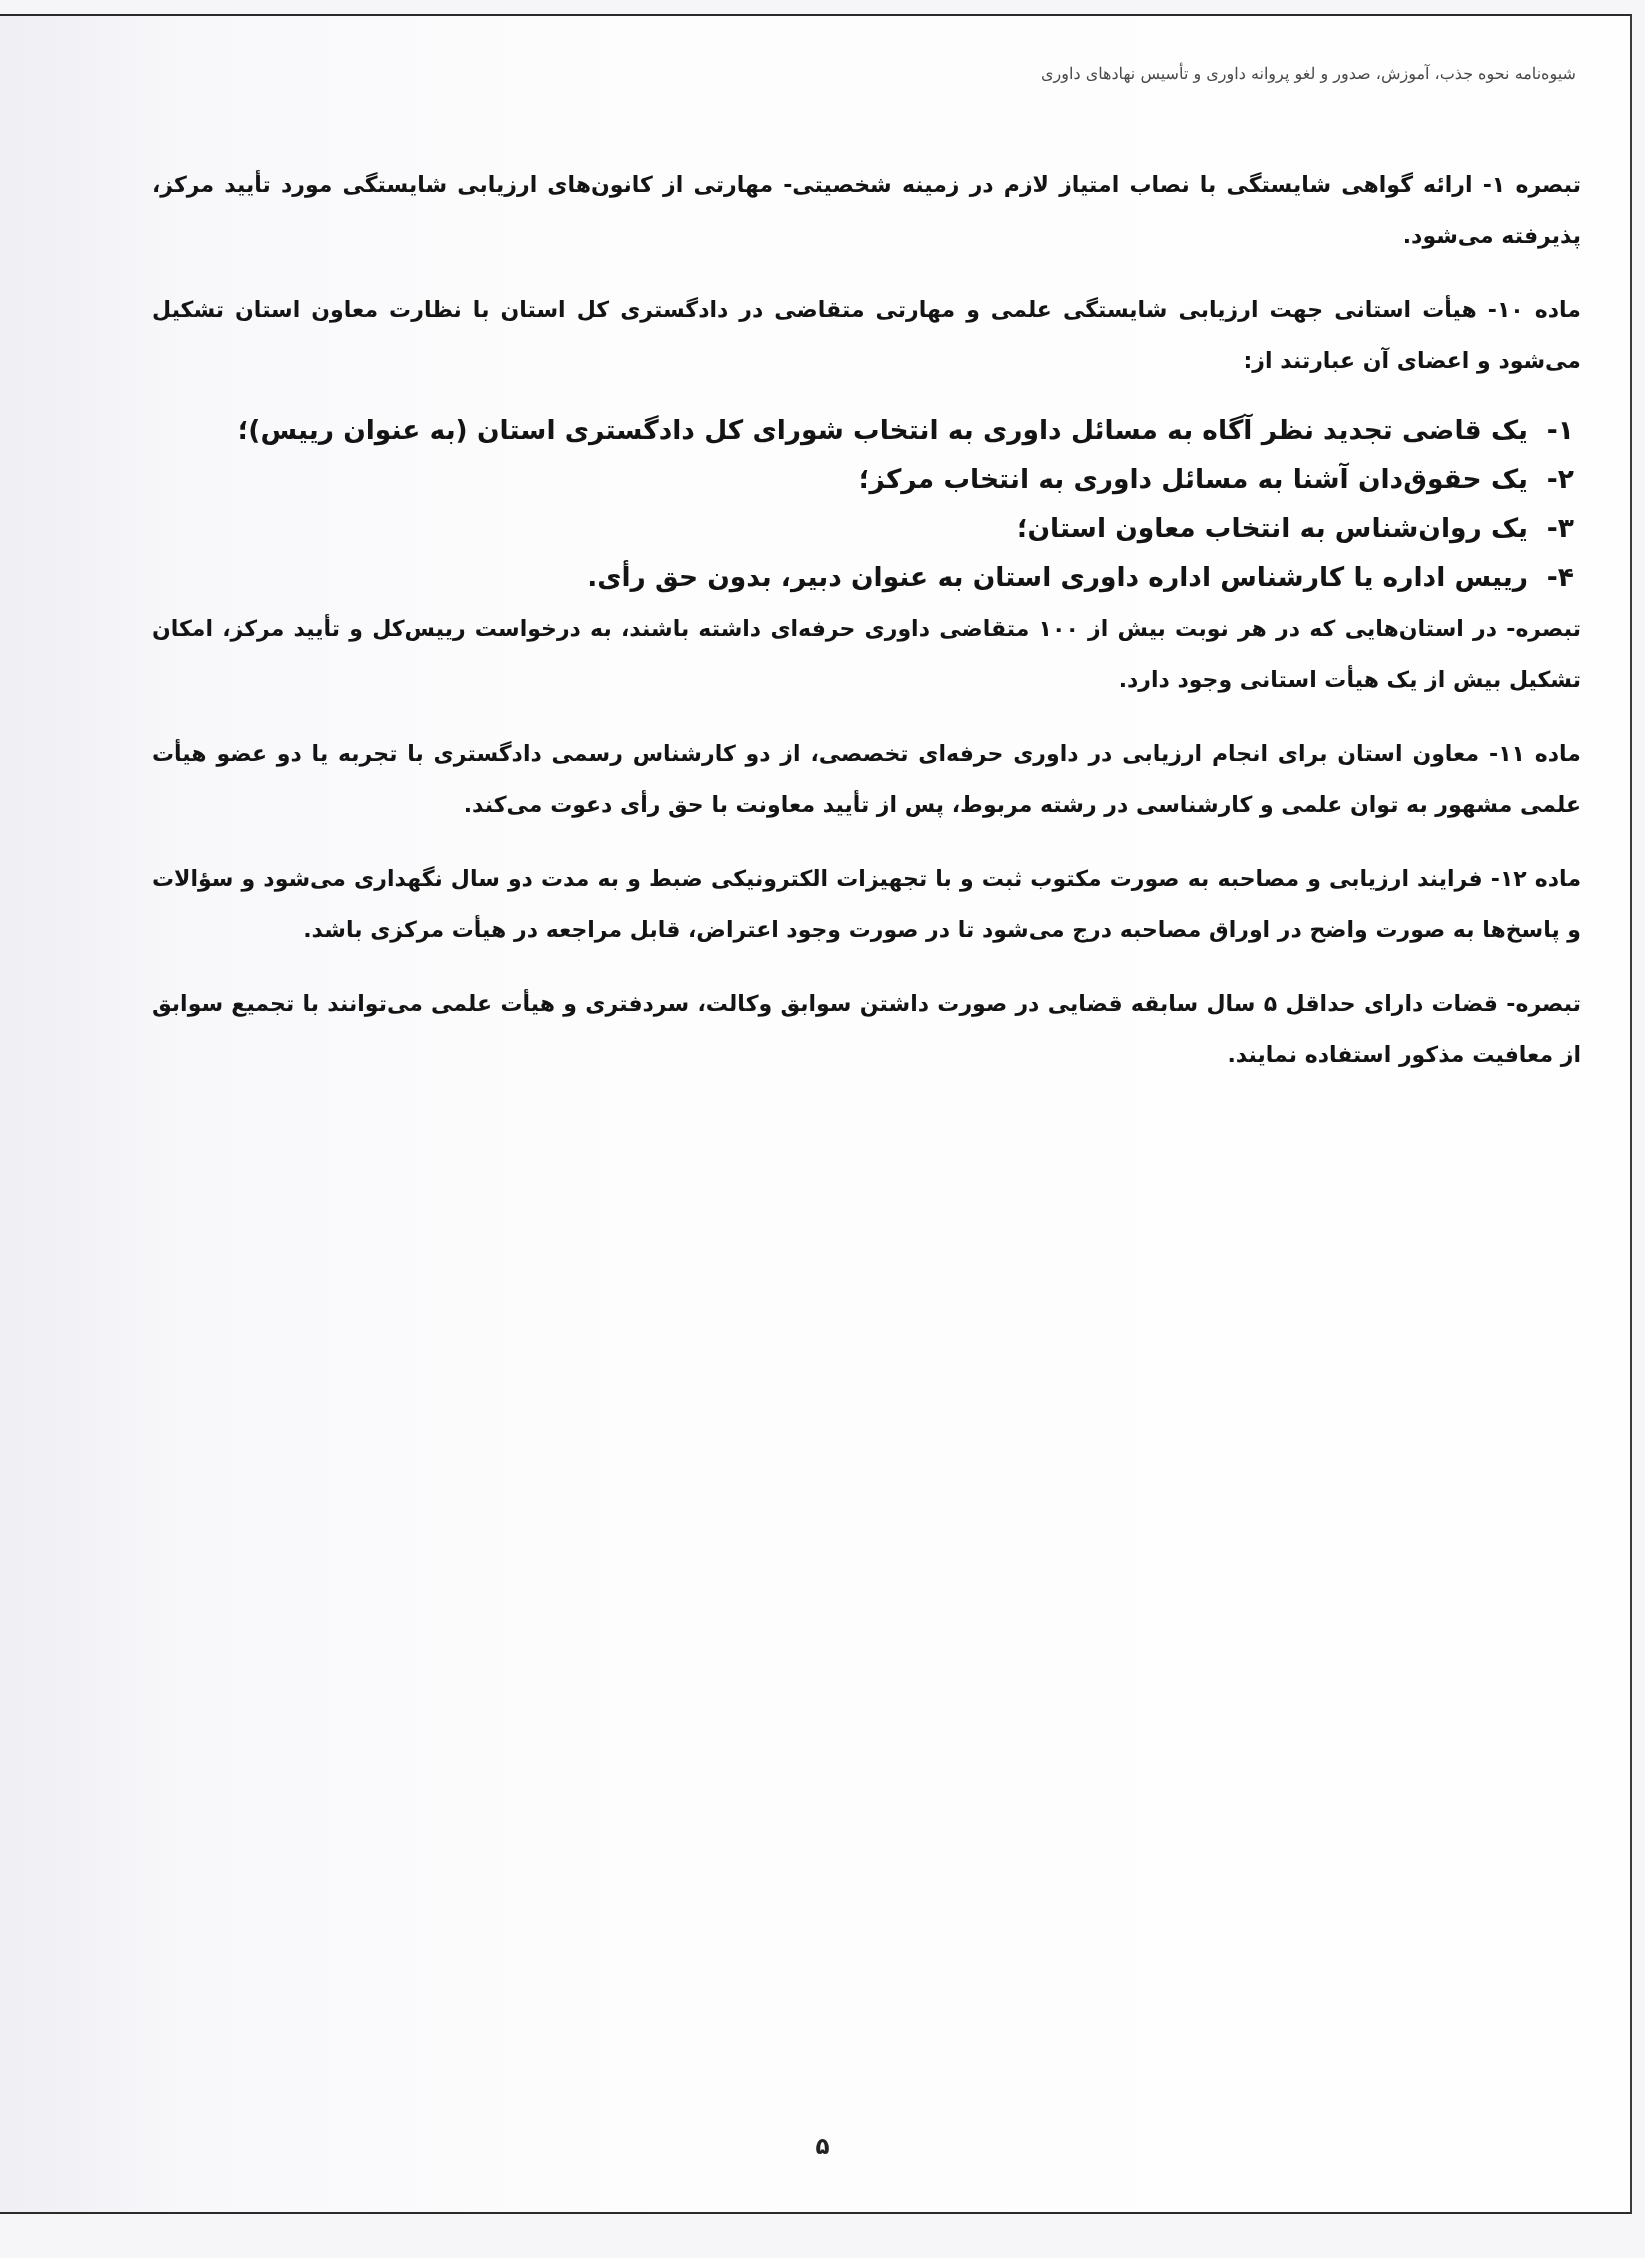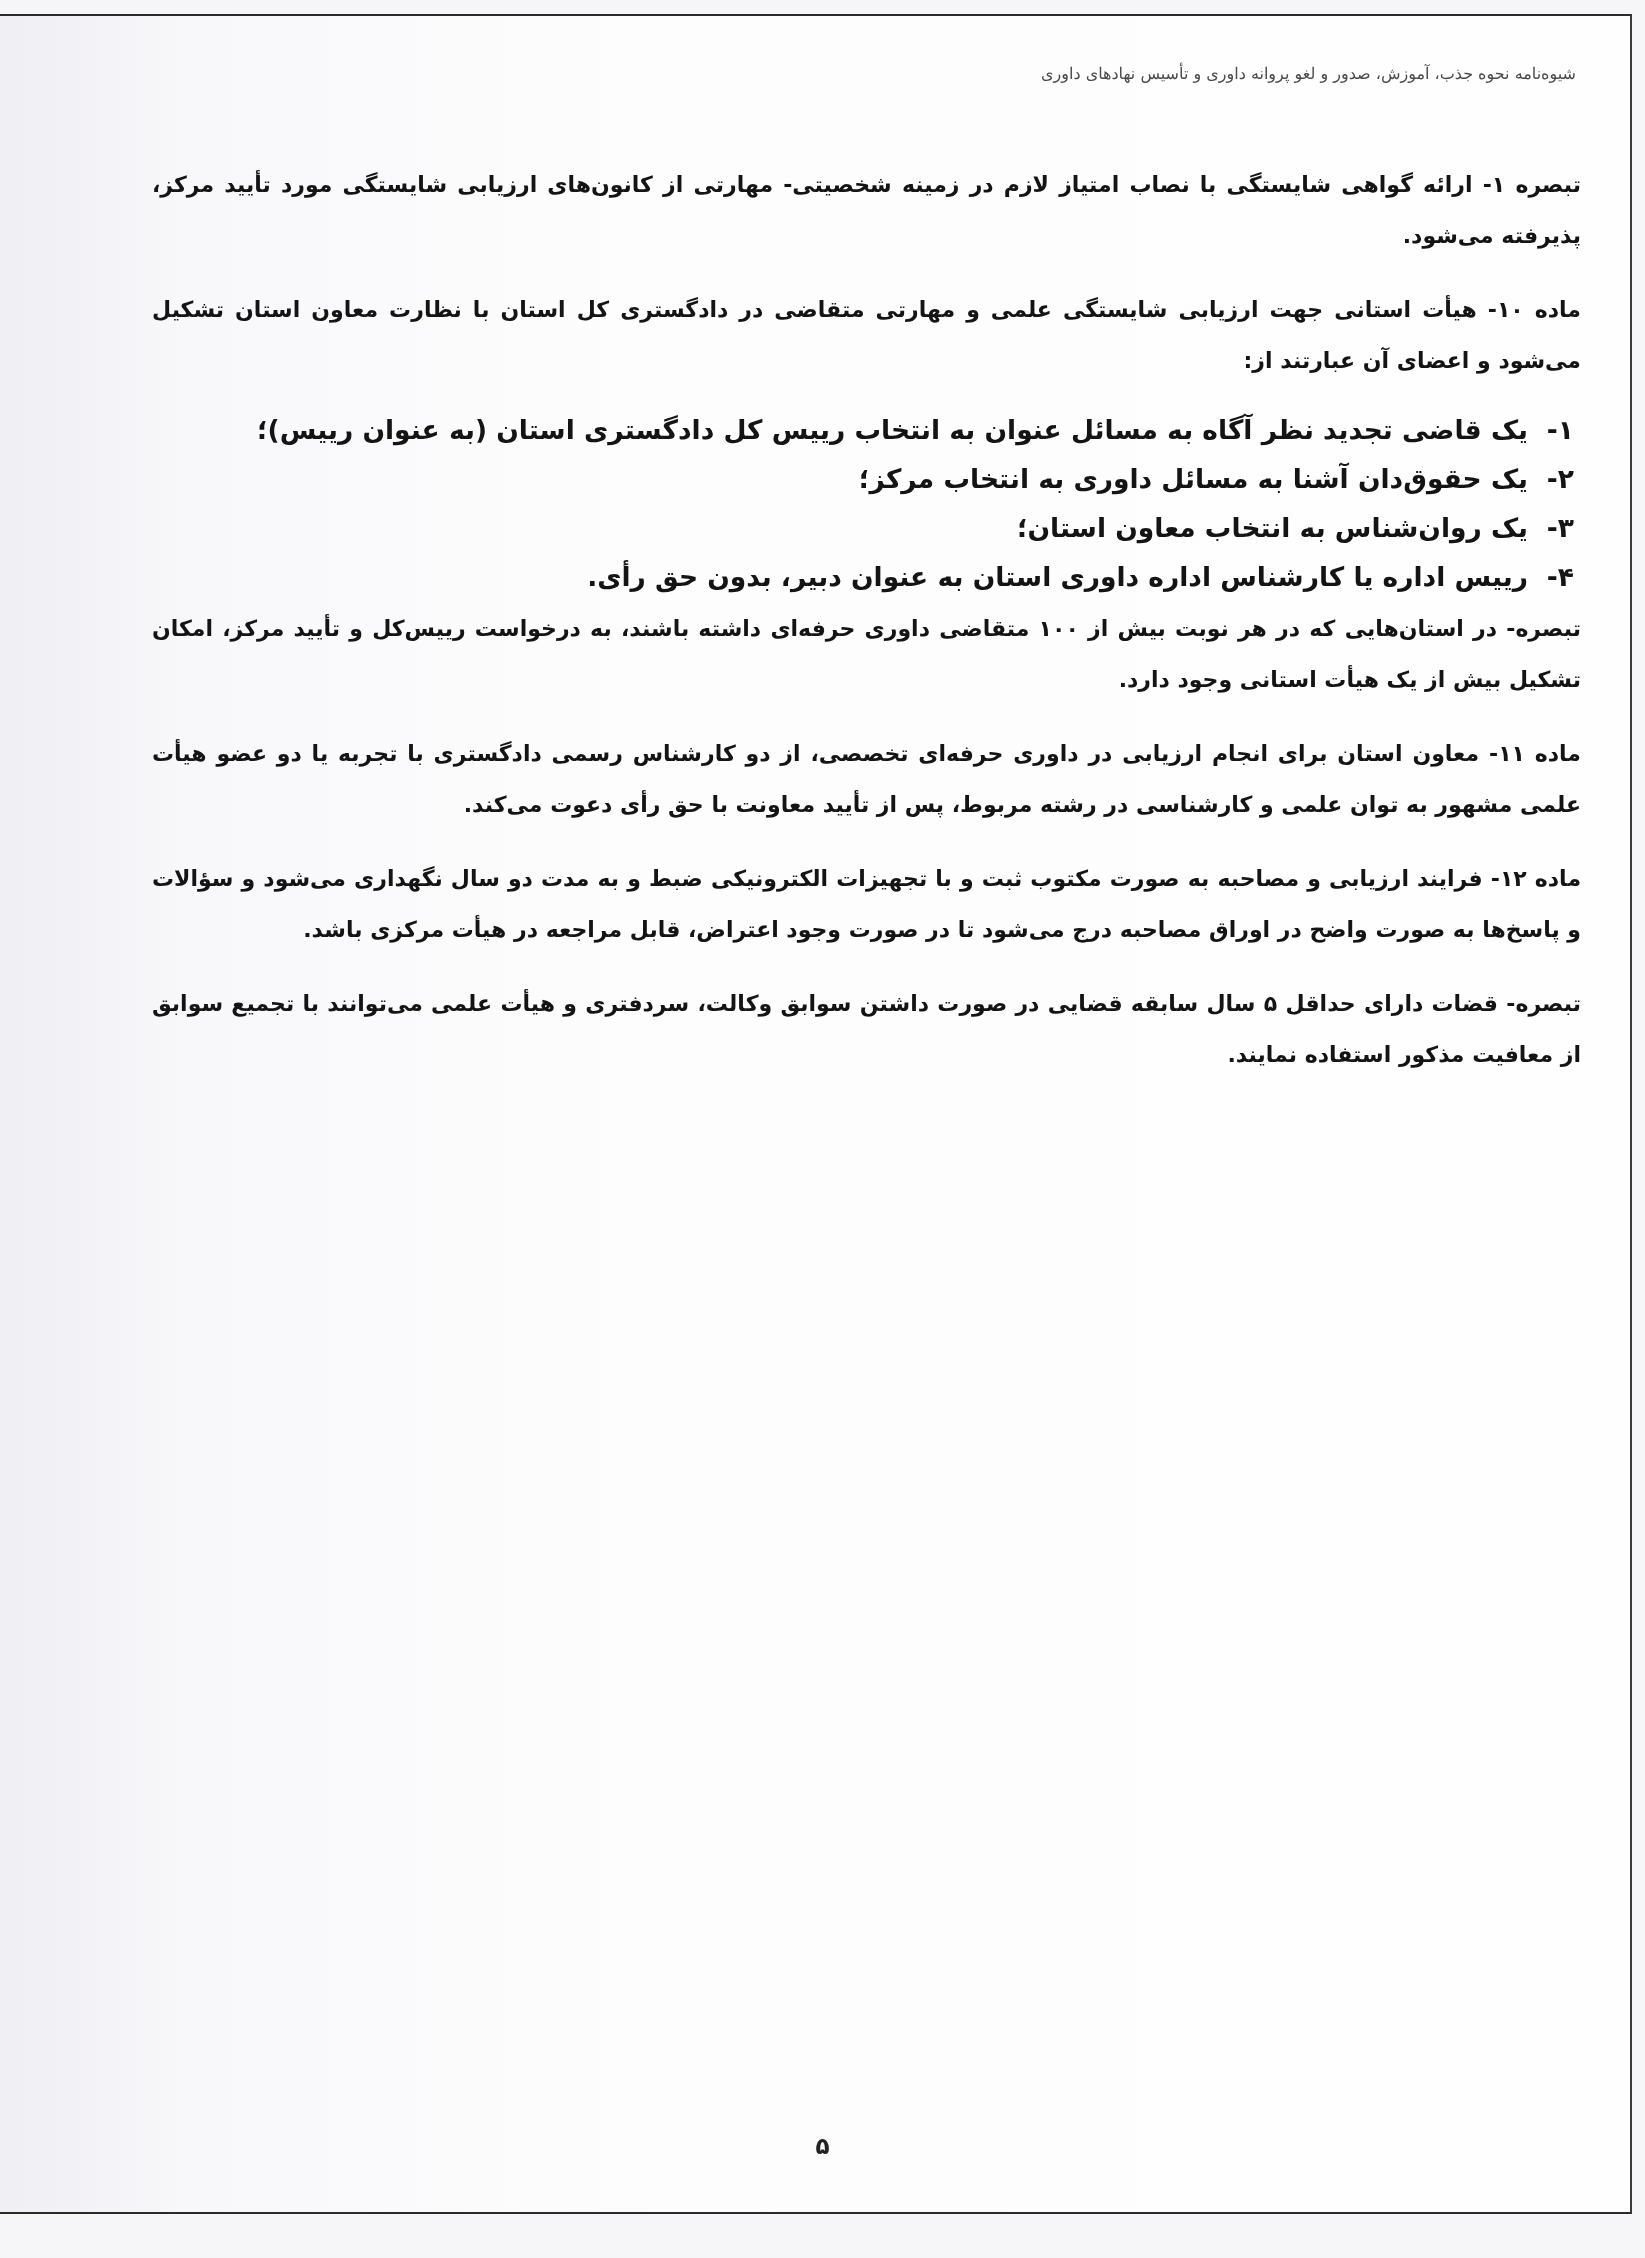--- a/index.html
+++ b/index.html
@@ -97,21 +97,21 @@
 <div class="running-header">شیوه‌نامه نحوه جذب، آموزش، صدور و لغو پروانه داوری و تأسیس نهادهای داوری</div>
 
 <div class="content">
 
   <p class="para">تبصره ۱- ارائه گواهی شایستگی با نصاب امتیاز لازم در زمینه شخصیتی- مهارتی از کانون‌های ارزیابی شایستگی مورد تأیید مرکز، پذیرفته می‌شود.</p>
   <p class="para regular-spacing">ماده ۱۰- هیأت استانی جهت ارزیابی شایستگی علمی و مهارتی متقاضی در دادگستری کل استان با نظارت معاون استان تشکیل می‌شود و اعضای آن عبارتند از:</p>
 
   <ul class="list">
     <li class="list-item">
       <span class="num">۱-</span>
-      <span class="text">یک قاضی تجدید نظر آگاه به مسائل عنوان به انتخاب رییس کل دادگستری استان (به عنوان رییس)؛</span>
+      <span class="text">یک قاضی تجدید نظر آگاه به مسائل داوری به انتخاب شورای کل دادگستری استان (به عنوان رییس)؛</span>
     </li>
     <li class="list-item">
       <span class="num">۲-</span>
       <span class="text">یک حقوق‌دان آشنا به مسائل داوری به انتخاب مرکز؛</span>
     </li>
     <li class="list-item">
       <span class="num">۳-</span>
       <span class="text">یک روان‌شناس به انتخاب معاون استان؛</span>
     </li>
     <li class="list-item">

